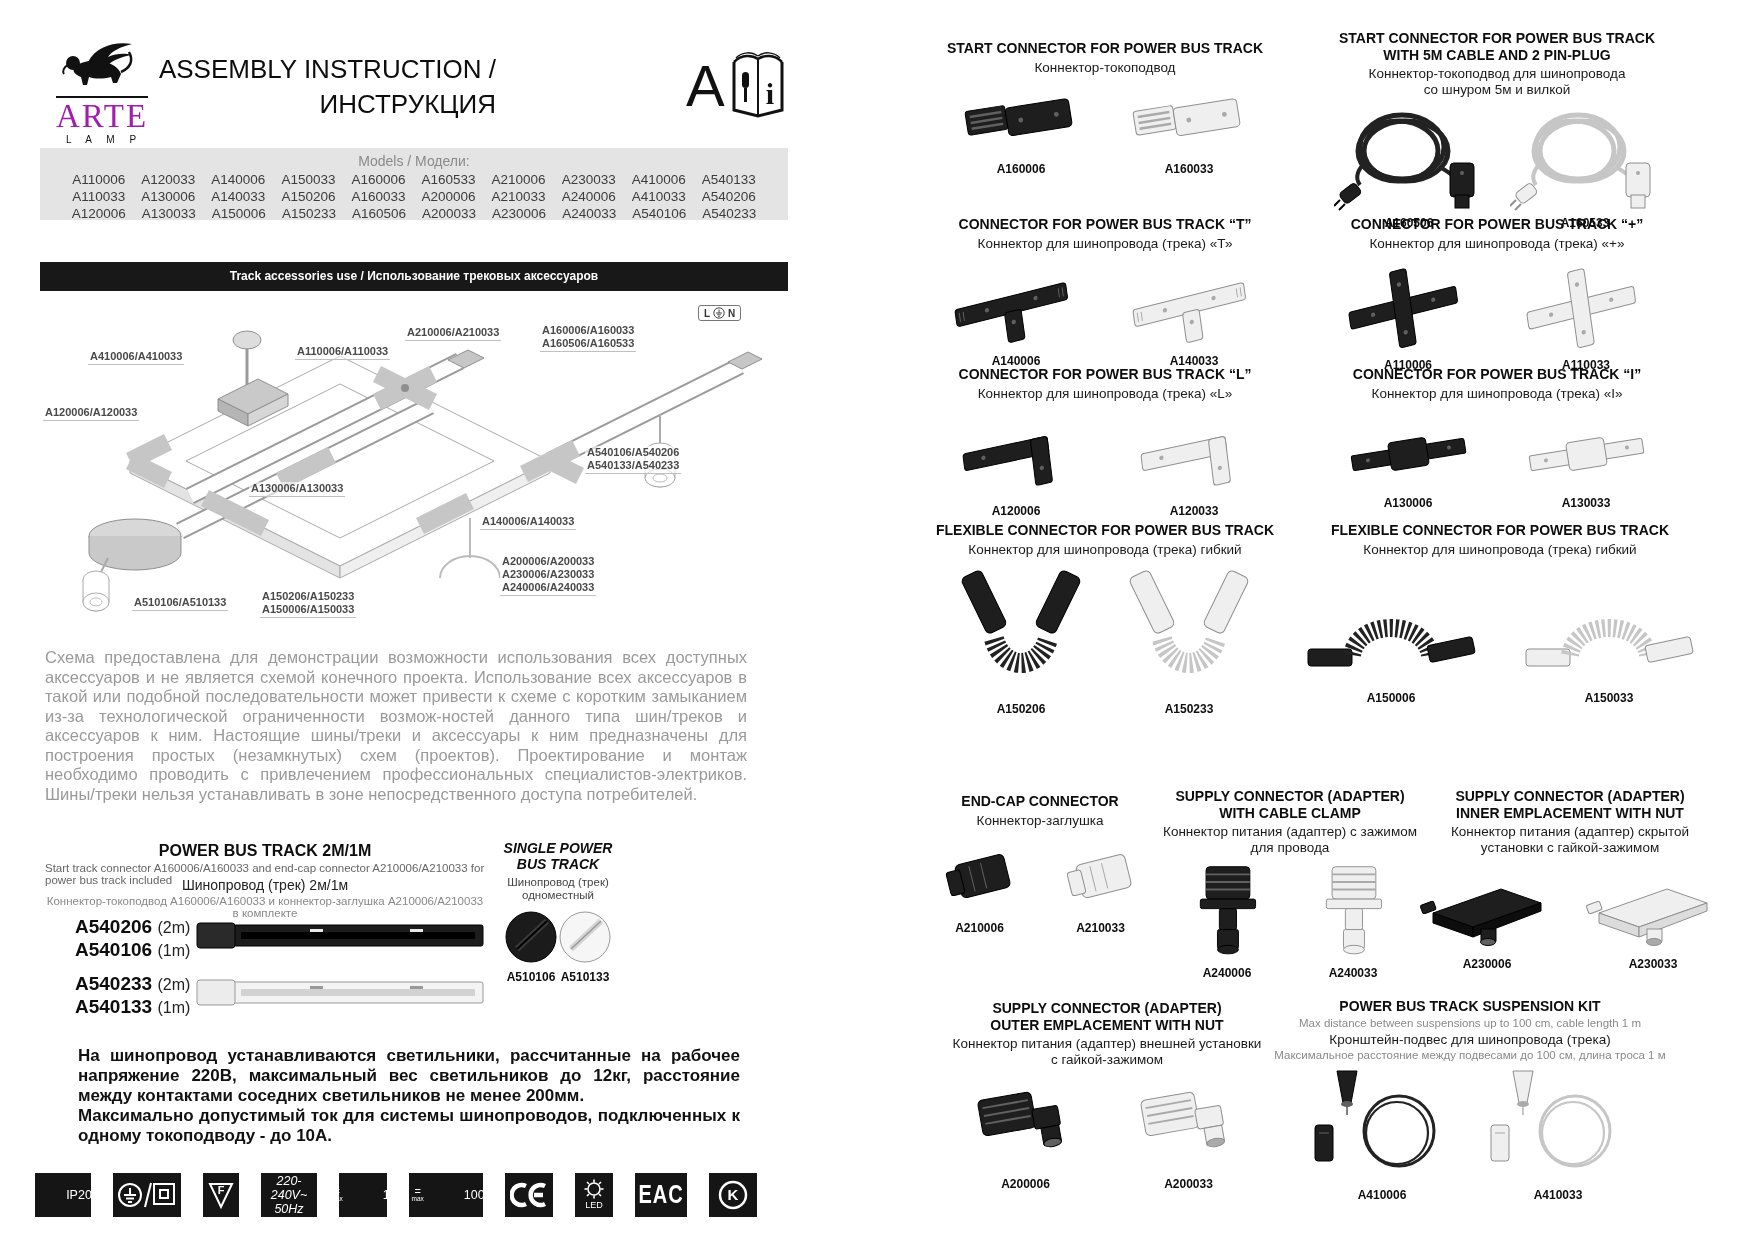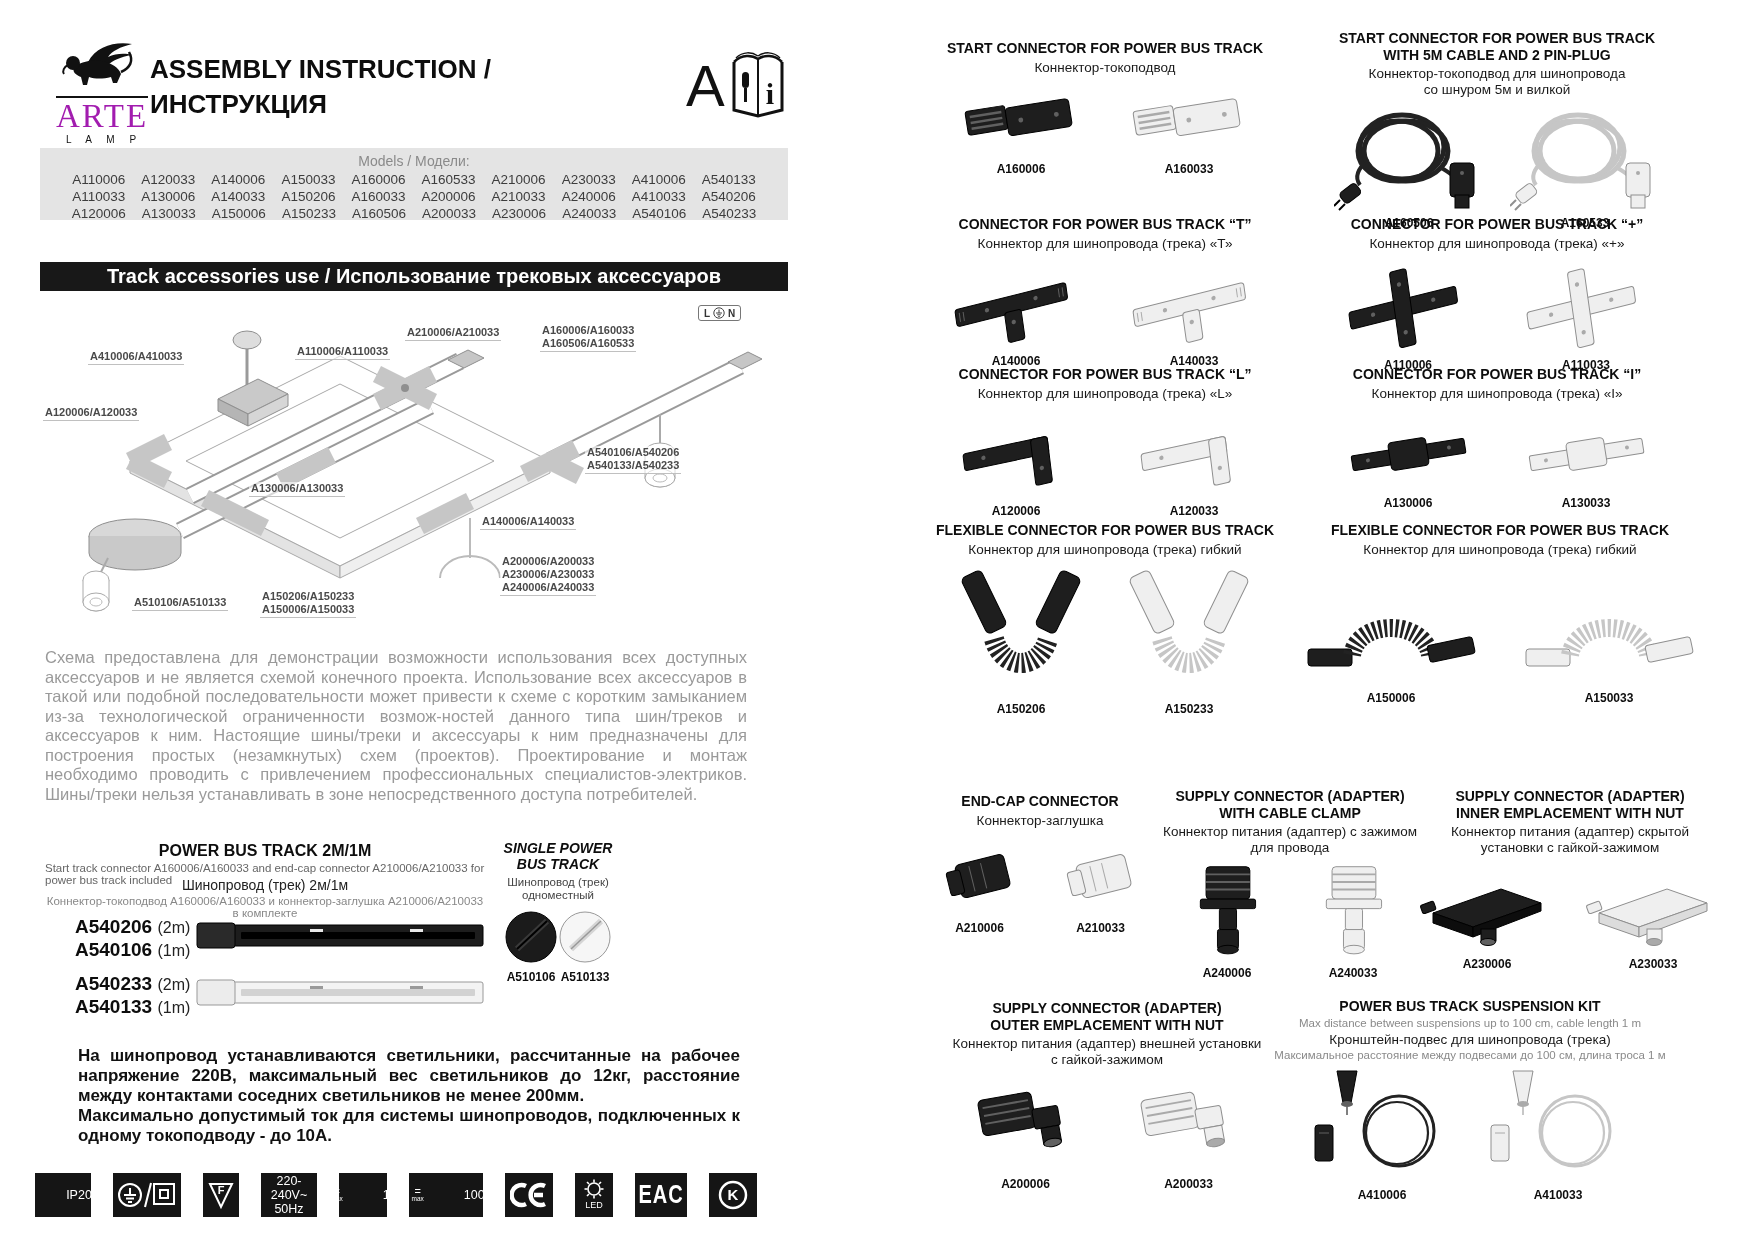--- a/index.html
+++ b/index.html
@@ -5,32 +5,32 @@
   * { margin:0; padding:0; box-sizing:border-box; }
   body { background:#888; font-family:"Liberation Sans", sans-serif; }
   .page { position:relative; width:1754px; height:1241px; background:#fff; margin:0 auto; overflow:hidden; outline:1px solid #ddd; }
   .abs { position:absolute; }
 
   
   .logo-block { position:absolute; left:56px; top:38px; width:92px; text-align:center; }
   .logo-rule { height:2px; background:#111; margin:2px 0 1px; }
   .brand { font-family:"Liberation Serif", serif; font-size:33px; letter-spacing:2px; color:#a21caf; line-height:34px; }
   .brand-sub { font-size:10px; letter-spacing:6px; color:#111; margin-top:1px; padding-left:4px;}
-  .doc-title { position:absolute; left:150px; top:52px; width:346px; text-align:left; font-weight:bold; font-size:26px; line-height:35px; color:#0d0d0d; }
+  .doc-title { position:absolute; left:150px; top:52px; width:346px; text-align:right; font-weight:normal; font-size:26px; line-height:35px; color:#0d0d0d; }
   .booklet-a { position:absolute; left:686px; top:56px; font-size:58px; color:#111; line-height:60px; }
   .booklet-icon { position:absolute; left:730px; top:48px; }
 
   
   .models-box { position:absolute; left:40px; top:148px; width:748px; height:72px; background:#e4e4e4; text-align:center; padding-top:5px; }
   .models-label { font-size:14px; color:#8a8a8a; margin-bottom:2px; }
   .models-row { font-size:13.5px; color:#3d3d3d; line-height:17px; }
   .mcode { margin:0 8px; }
 
   
-  .banner { position:absolute; left:40px; top:262px; width:748px; height:29px; background:#181818; color:#fff; font-weight:bold; font-size:20px; text-align:center; line-height:29px; }
+  .banner { position:absolute; left:40px; top:262px; width:748px; height:29px; background:#181818; color:#fff; font-weight:bold; font-size:12px; text-align:center; line-height:29px; }
 
   
   .diagram { position:absolute; left:40px; top:296px; width:748px; height:332px; }
   .dl { position:absolute; font-size:11px; font-weight:bold; color:#4a4a4a; line-height:13px; border-bottom:1px solid #c0c0c0; padding:0 2px 1px; background:rgba(255,255,255,.6); }
   .lnbox { position:absolute; display:flex; align-items:center; gap:3px; border:1.5px solid #777; border-radius:3px; padding:1px 5px; font-size:10px; font-weight:bold; color:#333; background:#fff; }
 
   
   .disclaimer { position:absolute; left:45px; top:648px; width:702px; font-size:16.5px; line-height:19.5px; color:#9a9a9a; text-align:justify; font-weight:500; }
   .notice { position:absolute; left:78px; top:1046px; width:662px; font-size:17px; line-height:20px; color:#111; font-weight:bold; text-align:justify; }
 
@@ -306,21 +306,21 @@
           <rect x="36" y="4" width="20" height="20" fill="none" stroke="#fff" stroke-width="2"></rect>
           <rect x="42" y="10" width="8" height="8" fill="none" stroke="#fff" stroke-width="2"></rect>
         </svg>
     </div>
     <div class="cert" style="width:36px;">
       <svg width="26" height="30" viewBox="0 0 26 30">
           <path d="M2,4 L24,4 L13,27 Z" fill="none" stroke="#fff" stroke-width="2"></path>
           <text x="13" y="14" font-size="11" font-weight="bold" fill="#fff" text-anchor="middle">F</text>
         </svg>
     </div>
-    <div class="cert" style="width:56px;">
+    <div class="cert" style="width:56px;font-style:italic;">
       <div class="volt">
           <div>220-240V~</div>
           <div>50Hz</div>
         </div>
     </div>
     <div class="cert" style="width:48px;">
       <span class="big">I</span>
       <span class="stack">
           <span style="font-size:11px;">=</span>
           <span class="tiny">max</span>

